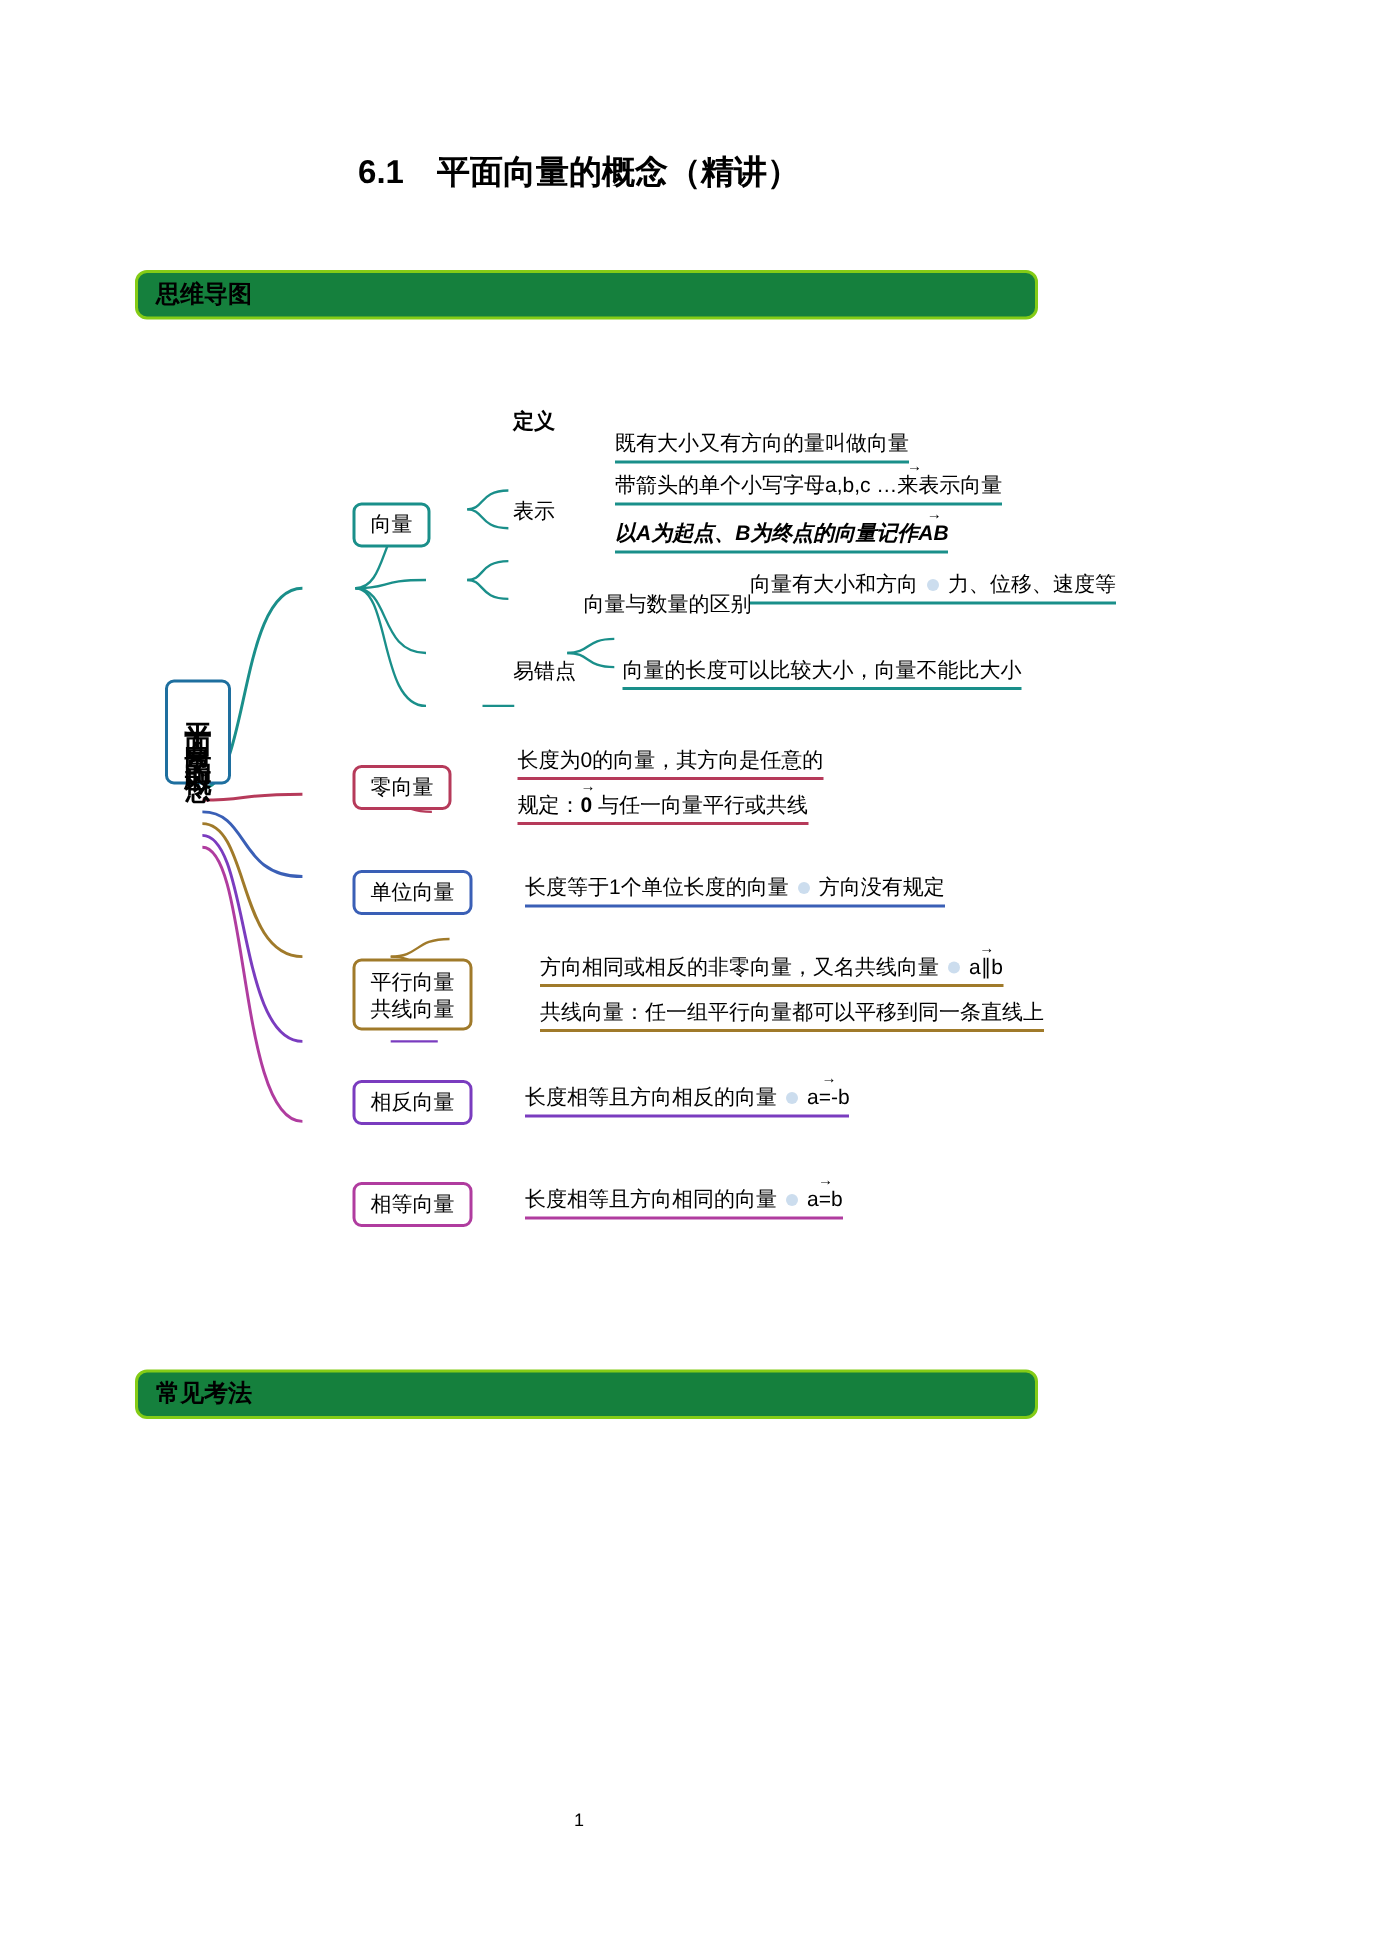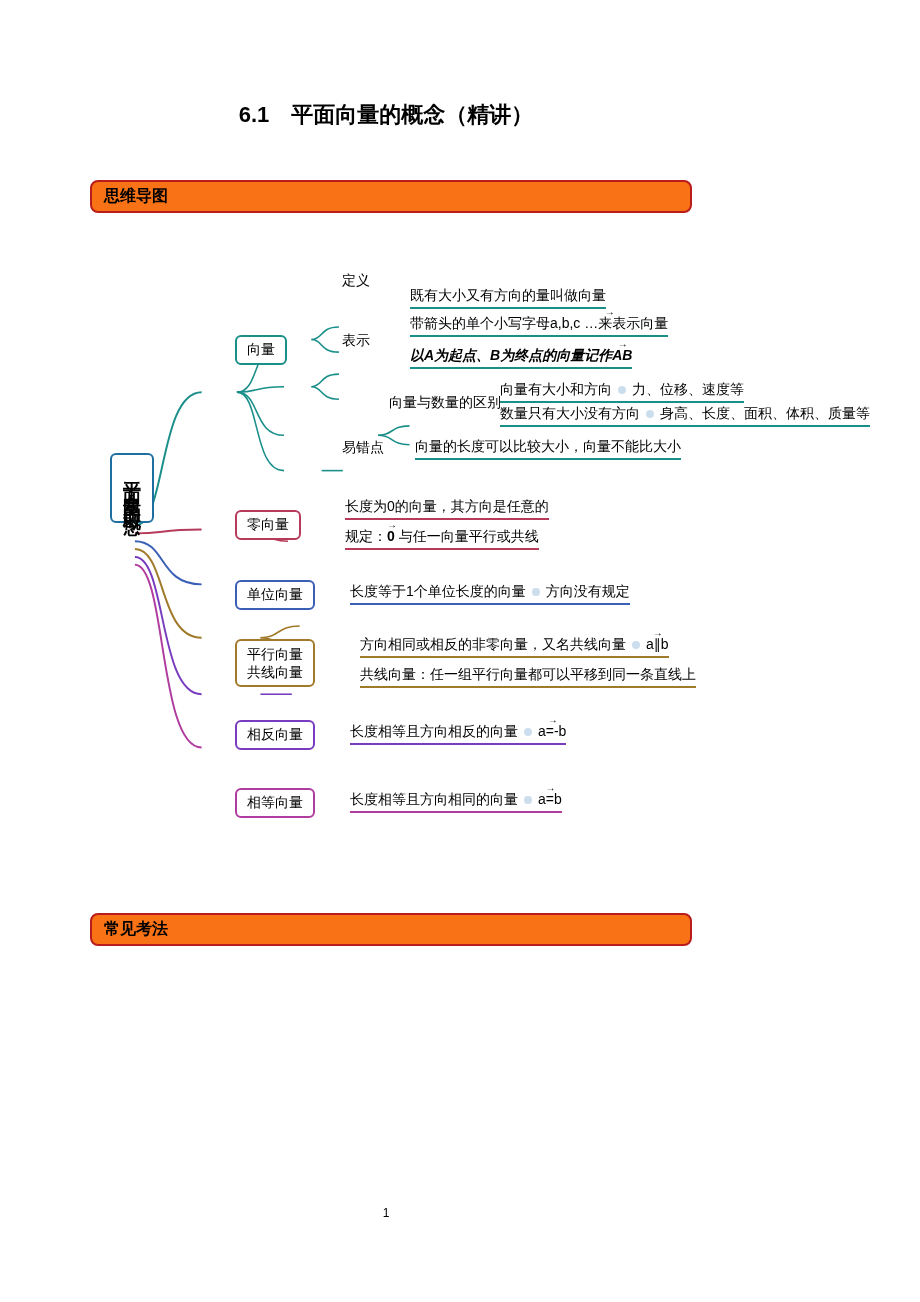--- a/index.html
+++ b/index.html
@@ -14,26 +14,26 @@
     box-sizing: border-box;
     position: relative;
   }
   h1.title {
     text-align: center;
     font-size: 22px;
     font-weight: bold;
     margin: 0 0 50px 0;
   }
   .section-header {
-    border: 2px solid #b91c1c;
+    border: 2px solid #84cc16;
     border-radius: 8px;
     padding: 4px 12px;
     font-size: 16px;
     font-weight: bold;
-    background: #f97316;
+    background: #15803d;
     margin: 0 0 20px 0;
     display: block;
   }
   .sh-wrap {
     position: relative;
     margin-left: 10px;
     margin-right: 0;
   }
   .sh-wrap .section-header {
     margin-left: 0;
@@ -162,38 +162,35 @@
     <div class="node-box" style="left:155px; top:82px; border-color:#1a8f8a;">向量</div>
     <div class="node-box" style="left:155px; top:257px; border-color:#b63a5a;">零向量</div>
     <div class="node-box" style="left:155px; top:327px; border-color:#3a5fb6;">单位向量</div>
     <div class="node-box" style="left:155px; top:386px; border-color:#a07a2a; line-height:1.3;">
       <span>平行向量</span><br>
       <span>共线向量</span>
     </div>
     <div class="node-box" style="left:155px; top:467px; border-color:#7a3cbf;">相反向量</div>
     <div class="node-box" style="left:155px; top:535px; border-color:#b03c9f;">相等向量</div>
 
-    <div class="node-lbl" style="left:262px; top:19px;">定义</div>
+    <div class="node-lbl" style="left:262px; top:19px;font-weight:bold;">定义</div>
     <div class="node-lbl" style="left:262px; top:79px;">表示</div>
     <div class="node-lbl" style="left:262px; top:141px;margin-left:47px;">向量与数量的区别</div>
     <div class="node-lbl" style="left:262px; top:186px;">易错点</div>
 
     <div class="leaf-txt" style="left:330px; top:34px; border-color:#1a8f8a;">既有大小又有方向的量叫做向量</div>
     <div class="leaf-txt" style="left:330px; top:62px; border-color:#1a8f8a;">
       <span>带箭头的单个小写字母</span><span class="vecover">a,b,c …来表示向量</span>
     </div>
     <div class="leaf-txt" style="left:330px; top:94px; border-color:#1a8f8a; font-weight:bold; font-style:italic;">
       <span>以A为起点、B为终点的向量记作</span><span class="vecover">AB</span>
     </div>
     <div class="leaf-txt" style="left:420px; top:128px; border-color:#1a8f8a;">
       <span>向量有大小和方向</span><span class="dot"></span><span>力、位移、速度等</span>
     </div>
-    <div class="leaf-txt" style="left:420px; top:152px; border-color:#1a8f8a;">
-      <span>数量只有大小没有方向</span><span class="dot"></span><span>身高、长度、面积、体积、质量等</span>
-    </div>
     <div class="leaf-txt" style="left:335px; top:185px; border-color:#1a8f8a;">向量的长度可以比较大小，向量不能比大小</div>
 
     <div class="leaf-txt" style="left:265px; top:245px; border-color:#b63a5a;">长度为0的向量，其方向是任意的</div>
     <div class="leaf-txt" style="left:265px; top:275px; border-color:#b63a5a;">
       <span>规定：</span><span class="vecover" style="font-weight:bold;">0</span><span> 与任一向量平行或共线</span>
     </div>
 
     <div class="leaf-txt" style="left:270px; top:330px; border-color:#3a5fb6;">
       <span>长度等于1个单位长度的向量</span><span class="dot"></span><span>方向没有规定</span>
     </div>

